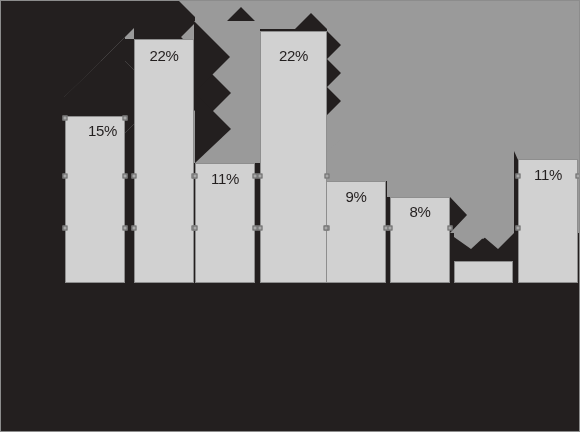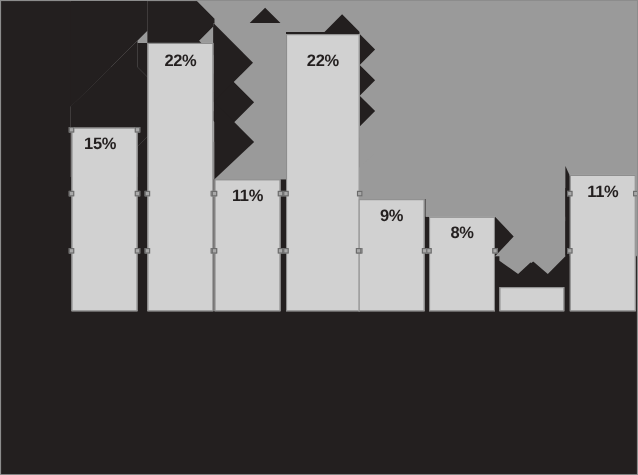--- a/index.html
+++ b/index.html
@@ -33,21 +33,20 @@
   .bar-label{
     position:absolute;
     left:0; right:0;
     text-align:center;
     color:#231f1f;
     font-size:15px;
     font-family:"Liberation Sans", sans-serif;
     letter-spacing:-0.3px;
     line-height:1;
     white-space:nowrap;
-    font-weight:bold;
   }
 
   
   .handle{
     position:absolute;
     width:5px; height:5px;
     background:#a8a8a8;
     border:1px solid #6b6b6b;
     box-sizing:border-box;
     transform:translate(-50%,-50%);
@@ -170,21 +169,21 @@
       <polygon points="259,28 295,64 259,100 259,28"></polygon>
       <polygon points="259,100 295,136 259,172 259,100"></polygon>
       <polygon points="326,30 326,114 340,100 326,86 340,72 326,58 340,44"></polygon>
       <polygon points="449,170 449,232 466,214 449,196"></polygon>
       <polygon points="513,150 513,232 531,190"></polygon>
     </g>
   </svg>
 
   <div id="bars-layer">
       <div class="bar" style="left: 64px; top: 115px; width: 60px; height: 167px;"></div>
-      <div class="bar-label" style="left: 64px; width: 52px; top: 122px; right: auto;">15%</div>
+      <div class="bar-label" style="left: 64px; width: 52px; top: 122px; right: auto; text-align: right;">15%</div>
       <div class="bar" style="left: 133px; top: 38px; width: 60px; height: 244px;"></div>
       <div class="bar-label" style="left: 133px; width: 60px; top: 47px; right: auto;">22%</div>
       <div class="bar" style="left: 194px; top: 162px; width: 60px; height: 120px;"></div>
       <div class="bar-label" style="left: 194px; width: 60px; top: 170px; right: auto;">11%</div>
       <div class="bar" style="left: 259px; top: 30px; width: 67px; height: 252px;"></div>
       <div class="bar-label" style="left: 259px; width: 67px; top: 47px; right: auto;">22%</div>
       <div class="bar" style="left: 325px; top: 180px; width: 60px; height: 102px;"></div>
       <div class="bar-label" style="left: 325px; width: 60px; top: 188px; right: auto;">9%</div>
       <div class="bar" style="left: 389px; top: 196px; width: 60px; height: 86px;"></div>
       <div class="bar-label" style="left: 389px; width: 60px; top: 203px; right: auto;">8%</div>

